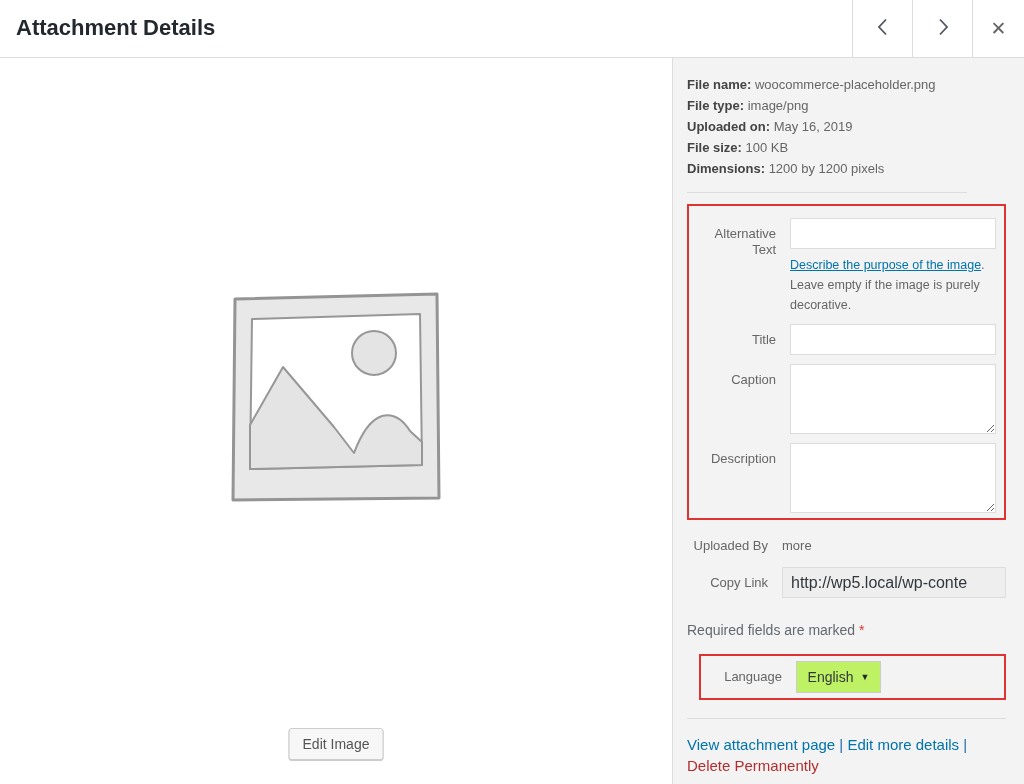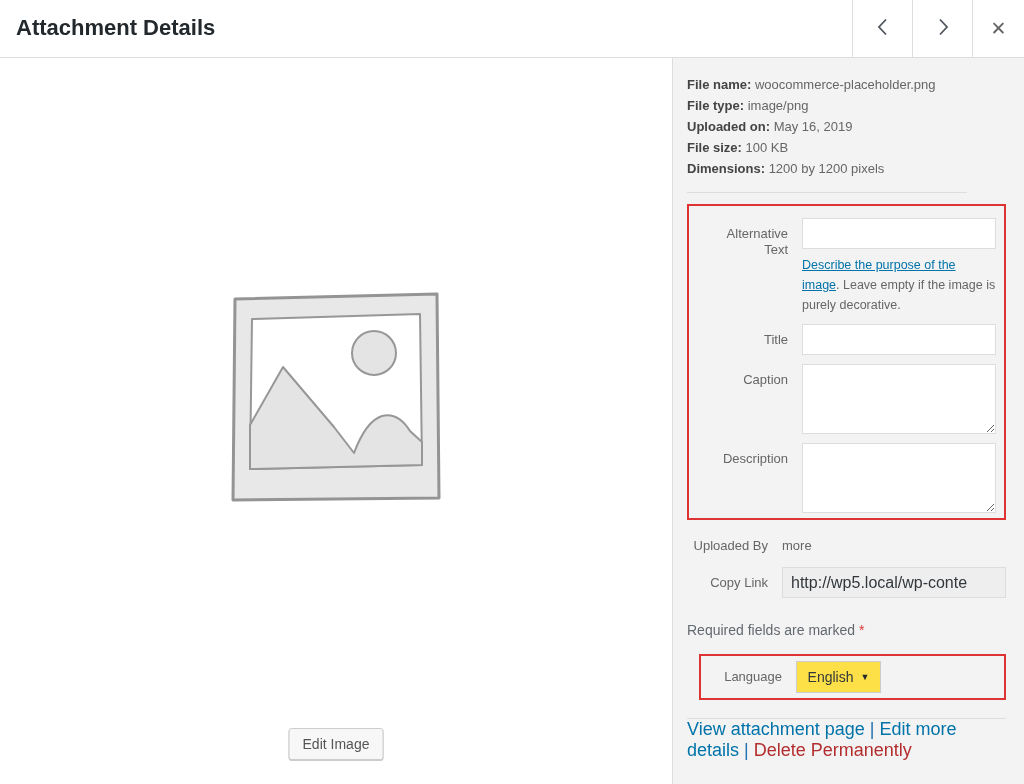--- a/index.html
+++ b/index.html
@@ -22,46 +22,46 @@
     background: #f7f7f7; border: 1px solid #ccc; border-radius: 3px; box-shadow: 0 1px 0 #ccc;
     padding: 7px 13px; font-size: 14px; color: #555; cursor: pointer; font-family: "Liberation Sans", sans-serif; }
 
   
   .sidebar { flex: 1; background: #f3f3f3; border-left: 1px solid #ddd; padding: 16px 18px 0 14px; font-size: 13px; color: #666; }
   .meta-line { line-height: 21px; }
   .meta-line strong { color: #444; font-weight: bold; }
   .meta-divider { width: 280px; border-bottom: 1px solid #ddd; margin-top: 13px; }
 
   .annotated { border: 2px solid #dd3333; }
-  .fields-box { margin-top: 11px; padding: 12px 8px 5px 18px; }
+  .fields-box { margin-top: 11px; padding: 12px 8px 5px 6px; }
 
   .setting { display: flex; margin-bottom: 9px; }
   .setting:last-child { margin-bottom: 0; }
   .setting .lbl { width: 95px; flex-shrink: 0; text-align: right; padding: 8px 14px 0 0; color: #666; font-size: 13px; line-height: 16px; }
   .setting .fld { flex: 1; min-width: 0; }
   .txt-input { width: 100%; height: 31px; border: 1px solid #ddd; background: #fff; padding: 0 8px; font-size: 14px; color: #32373c; font-family: "Liberation Sans", sans-serif; }
   .txt-area { width: 100%; height: 70px; border: 1px solid #ddd; background: #fff; padding: 4px 8px; font-size: 14px; color: #32373c; resize: vertical; font-family: "Liberation Sans", sans-serif; display: block; }
   .help-text { margin-top: 6px; font-size: 12.5px; line-height: 20px; color: #666; }
   .help-text a { color: #0073aa; text-decoration: underline; }
 
   .plain-row { margin-top: 10px; }
   .plain-row .val { padding-top: 8px; font-size: 13px; color: #666; }
   .copylink-row { margin-top: 13px; }
   .copy-input { width: 100%; height: 31px; border: 1px solid #ddd; background: #eee; padding: 0 8px; font-size: 16px; color: #32373c; font-family: "Liberation Sans", sans-serif; }
 
   .required-note { margin-top: 24px; font-size: 14px; color: #646970; }
   .required-note .star { color: #dc3232; }
 
   .language-box { margin-top: 16px; padding: 5px 0; margin-left: 12px; }
   .language-box .setting { margin-bottom: 0; }
-  .select-box { width: 85px; height: 32px; background: #fde047; border: 1px solid #ccc; display: inline-flex; align-items: center; justify-content: center; gap: 7px; font-size: 14px; color: #32373c; cursor: pointer; }
+  .select-box { width: 85px; height: 32px; background: #bef264; border: 1px solid #ccc; display: inline-flex; align-items: center; justify-content: center; gap: 7px; font-size: 14px; color: #32373c; cursor: pointer; }
   .select-box .caret { font-size: 9px; color: #23282d; }
 
   .actions-divider { border-bottom: 1px solid #ddd; margin-top: 18px; }
-  .action-links { font-size: 18px; line-height: 21px; color: #2271b1; }
+  .action-links { margin-top: 15px; font-size: 15px; line-height: 21px; color: #2271b1; }
   .action-links a { text-decoration: none; color: #0073aa; cursor: pointer; }
   .action-links a.danger { color: #b32d2e; }
 </style>
 </head>
 <body>
 
 <div class="modal">
 
   <div class="mheader">
     <h1>Attachment Details</h1>

